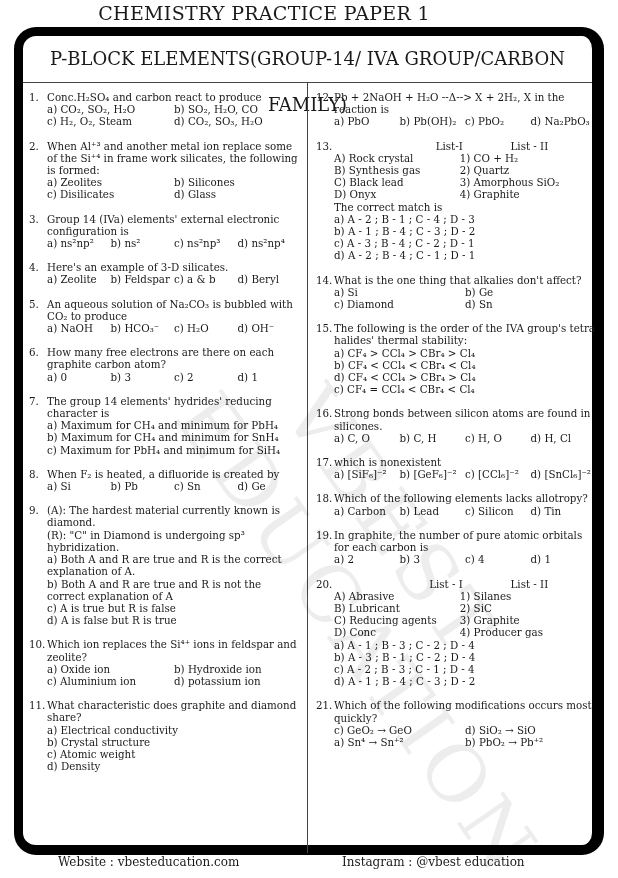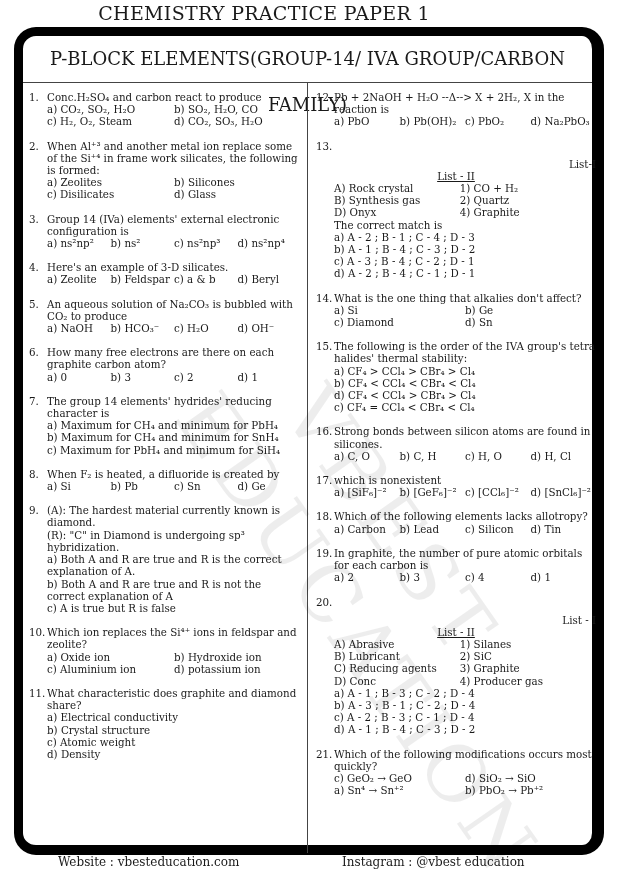--- a/index.html
+++ b/index.html
@@ -15,24 +15,24 @@
   .qhead { display:flex; }
   .qnum { width:18px; flex:0 0 18px; }
   .qtext { flex:1; }
   .opts { padding-left:18px; }
   .row2 { display:flex; }
   .row2 > span { flex:0 0 50%; }
   .row4 { display:flex; }
   .row4 > span { flex:0 0 25%; }
   .list { display:flex; padding-left:18px; }
   .list > span:first-child { flex:0 0 48%; }
-  .listhead { display:flex;flex-direction:column; }
+  .listhead { display:flex; }
   .listhead .qnum { width:18px; }
   .listhead .h1 { flex:0 0 46%; text-align:right; }
-  .listhead .h2 { flex:1; text-align:center;text-decoration:underline; }
+  .listhead .h2 { flex:1; text-align:center; }
   .watermark { position:absolute; left:120px; top:420px; width:420px; font-size:78px; color:rgba(0,0,0,0.07); transform:rotate(55deg); transform-origin:center; letter-spacing:6px; text-align:center; line-height:92px; pointer-events:none; font-family:"DejaVu Serif", serif; }
   .footer { position:absolute; top:855px; font-size:12px; }
   .footer.left { left:58px; }
   .footer.right { left:342px; }
 </style>
 </head>
 <body>
 
 <div class="title">CHEMISTRY PRACTICE PAPER 1</div>
 
@@ -165,20 +165,21 @@
     <div class="q">
       <div class="qhead">
           <span class="qnum">9.</span>
           <span class="qtext">(A): The hardest material currently known is diamond.</span>
         </div>
       <div class="opts">
         <div>(R): "C" in Diamond is undergoing sp³ hybridization.</div>
         <div>a) Both A and R are true and R is the correct explanation of A.</div>
         <div>b) Both A and R are true and R is not the correct explanation of A</div>
         <div>c) A is true but R is false</div>
+        <div>d) A is false but R is true</div>
       </div>
     </div>
 
     <div class="q">
       <div class="qhead">
           <span class="qnum">10.</span>
           <span class="qtext">Which ion replaces the Si⁴⁺ ions in feldspar and zeolite?</span>
         </div>
       <div class="opts">
         <div class="row2">
@@ -228,20 +229,24 @@
           <span class="h1">List-I</span>
           <span class="h2">List - II</span>
         </div>
       <div class="list">
           <span>A) Rock crystal</span>
           <span>1) CO + H₂</span>
         </div>
       <div class="list">
           <span>B) Synthesis gas</span>
           <span>2) Quartz</span>
+        </div>
+      <div class="list">
+          <span>C) Black lead</span>
+          <span>3) Amorphous SiO₂</span>
         </div>
       <div class="list">
           <span>D) Onyx</span>
           <span>4) Graphite</span>
         </div>
       <div class="opts">
         <div>The correct match is</div>
         <div>a) A - 2 ; B - 1 ; C - 4 ; D -  3</div>
         <div>b) A - 1 ; B - 4 ; C - 3 ; D -  2</div>
         <div>c) A - 3 ; B - 4 ; C - 2 ; D -  1</div>

